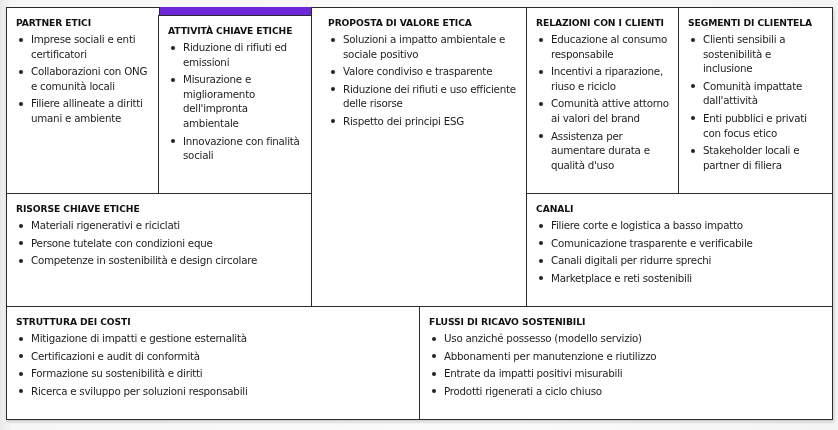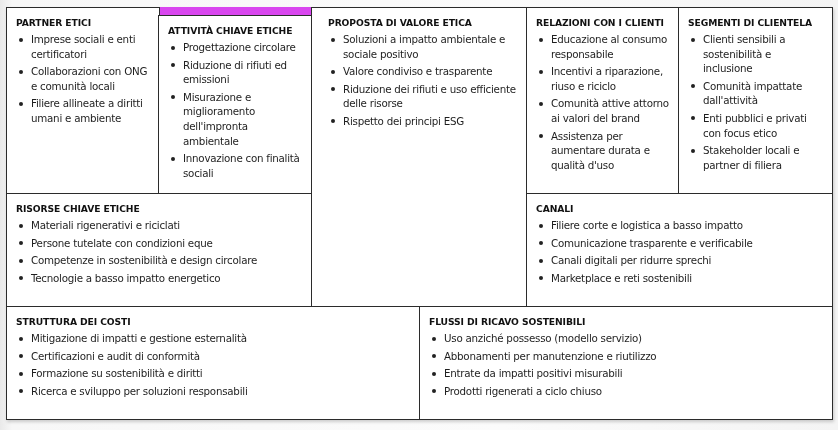--- a/index.html
+++ b/index.html
@@ -5,21 +5,21 @@
   html, body { margin: 0; padding: 0; }
   body {
     width: 838px; height: 430px; overflow: hidden;
     background: linear-gradient(90deg, #e9e9e9 0px, #f7f7f7 12px, #fbfbfb 60%, #f4f4f4 100%);
     font-family: "DejaVu Sans", "Liberation Sans", sans-serif;
     color: #1e1e1e;
     position: relative;
   }
   .canvas {
     position: absolute; left: 6px; top: 7px; width: 827px; height: 413px;
-    background: #d946ef;
+    background: #6d28d9;
     box-shadow: 1px 2px 3px rgba(0,0,0,0.18);
   }
   .cell {
     position: absolute; box-sizing: border-box;
     border: 1.5px solid #2b2b2b;
     background: #ffffff;
     padding: 9px 9px 6px 9px;
   }
   .title {
     font-size: 9.2px; font-weight: bold; letter-spacing: -0.1px;
@@ -47,34 +47,32 @@
     <ul>
       <li>Imprese sociali e enti certificatori</li>
       <li>Collaborazioni con ONG e comunità locali</li>
       <li>Filiere allineate a diritti umani e ambiente</li>
     </ul>
   </div>
 
   <div class="cell" style="left:152px; top:8px; width:155px; height:188px;">
     <div class="title">ATTIVITÀ CHIAVE ETICHE</div>
     <ul>
-      <li>Progettazione circolare</li>
       <li>Riduzione di rifiuti ed emissioni</li>
       <li>Misurazione e miglioramento dell'impronta ambientale</li>
       <li>Innovazione con finalità sociali</li>
     </ul>
   </div>
 
   <div class="cell" style="left:0; top:186px; width:307px; height:115px;">
     <div class="title">RISORSE CHIAVE ETICHE</div>
     <ul>
       <li>Materiali rigenerativi e riciclati</li>
       <li>Persone tutelate con condizioni eque</li>
       <li>Competenze in sostenibilità e design circolare</li>
-      <li>Tecnologie a basso impatto energetico</li>
     </ul>
   </div>
 
   <div class="cell" style="left:305px; top:0; width:217px; height:301px;padding-left:16px;">
     <div class="title">PROPOSTA DI VALORE ETICA</div>
     <ul>
       <li>Soluzioni a impatto ambientale e sociale positivo</li>
       <li>Valore condiviso e trasparente</li>
       <li>Riduzione dei rifiuti e uso efficiente delle risorse</li>
       <li>Rispetto dei principi ESG</li>

